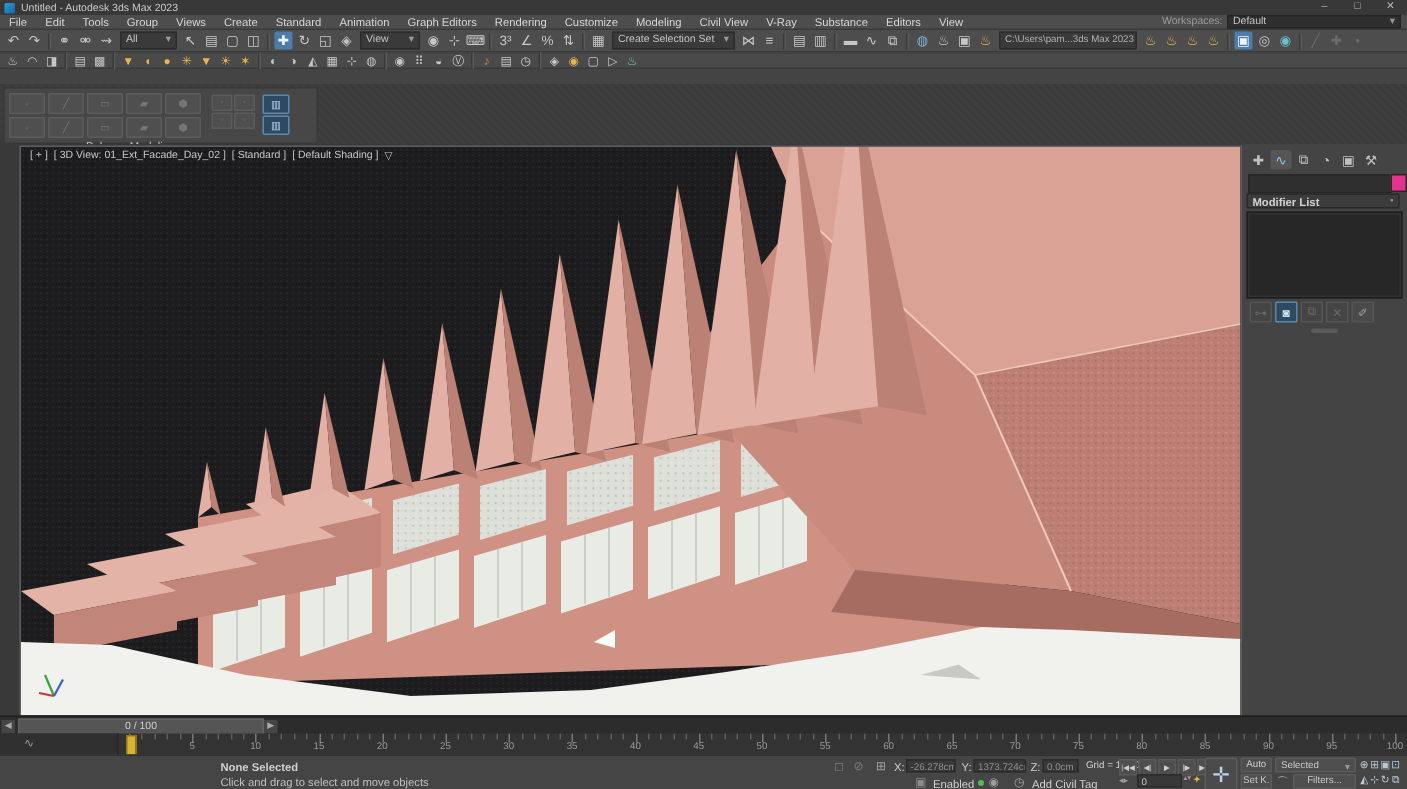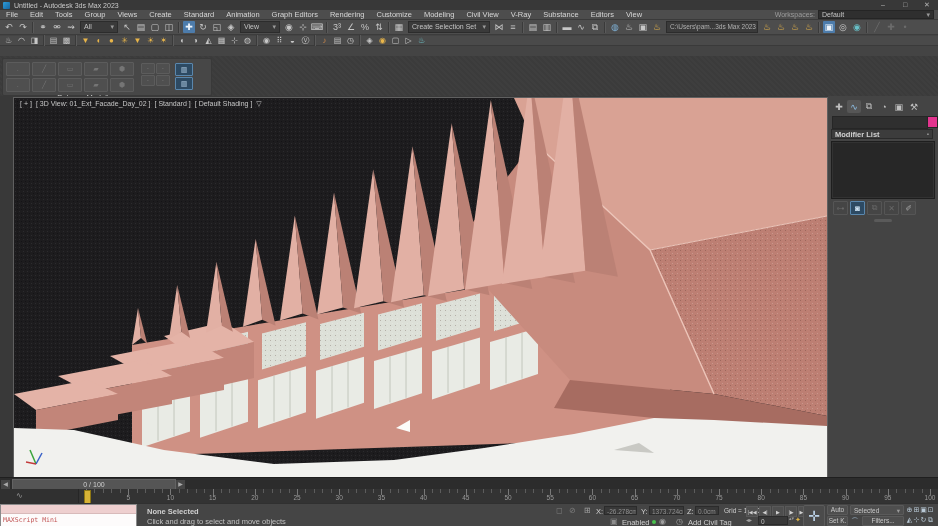--- a/index.html
+++ b/index.html
@@ -530,24 +530,20 @@
         <div class="tick" style="left: 826.68px; height: 4px;"></div>
         <div class="tick" style="left: 835.12px; height: 4px;"></div>
         <div class="tick" style="left: 843.56px; height: 4px;"></div>
         <div class="tick major" style="left: 852px; height: 6px;"></div>
         <div class="ticklabel" style="left: 852px;">100</div>
         <div id="timeslider" style="left: 6px;"></div>
       </div>
   </div>
 
   <div id="statusbar" class="abs">
-    <div id="maxscript">
-      <div id="maxscript-top"></div>
-      <div id="maxscript-label">MAXScript Mini</div>
-    </div>
     <div class="sb-text" style="left:147px;top:3px;font-weight:bold;">None Selected</div>
     <div class="sb-text" style="left:147px;top:13px;color:#c0c0c0;">Click and drag to select and move objects</div>
 
     <div class="sb-icon" style="left:556px;top:2px;color:#7d7d7d;">◻</div>
     <div class="sb-icon" style="left:569px;top:2px;color:#7d7d7d;">⊘</div>
     <div class="sb-icon" style="left:584px;top:2px;">⊞</div>
 
     <div class="sb-text" style="left:596px;top:3px;">X:</div>
     <div class="sb-field" style="left:604px;top:2px;width:33px;">-26.278cm</div>
     <div class="sb-text" style="left:641px;top:3px;">Y:</div>

